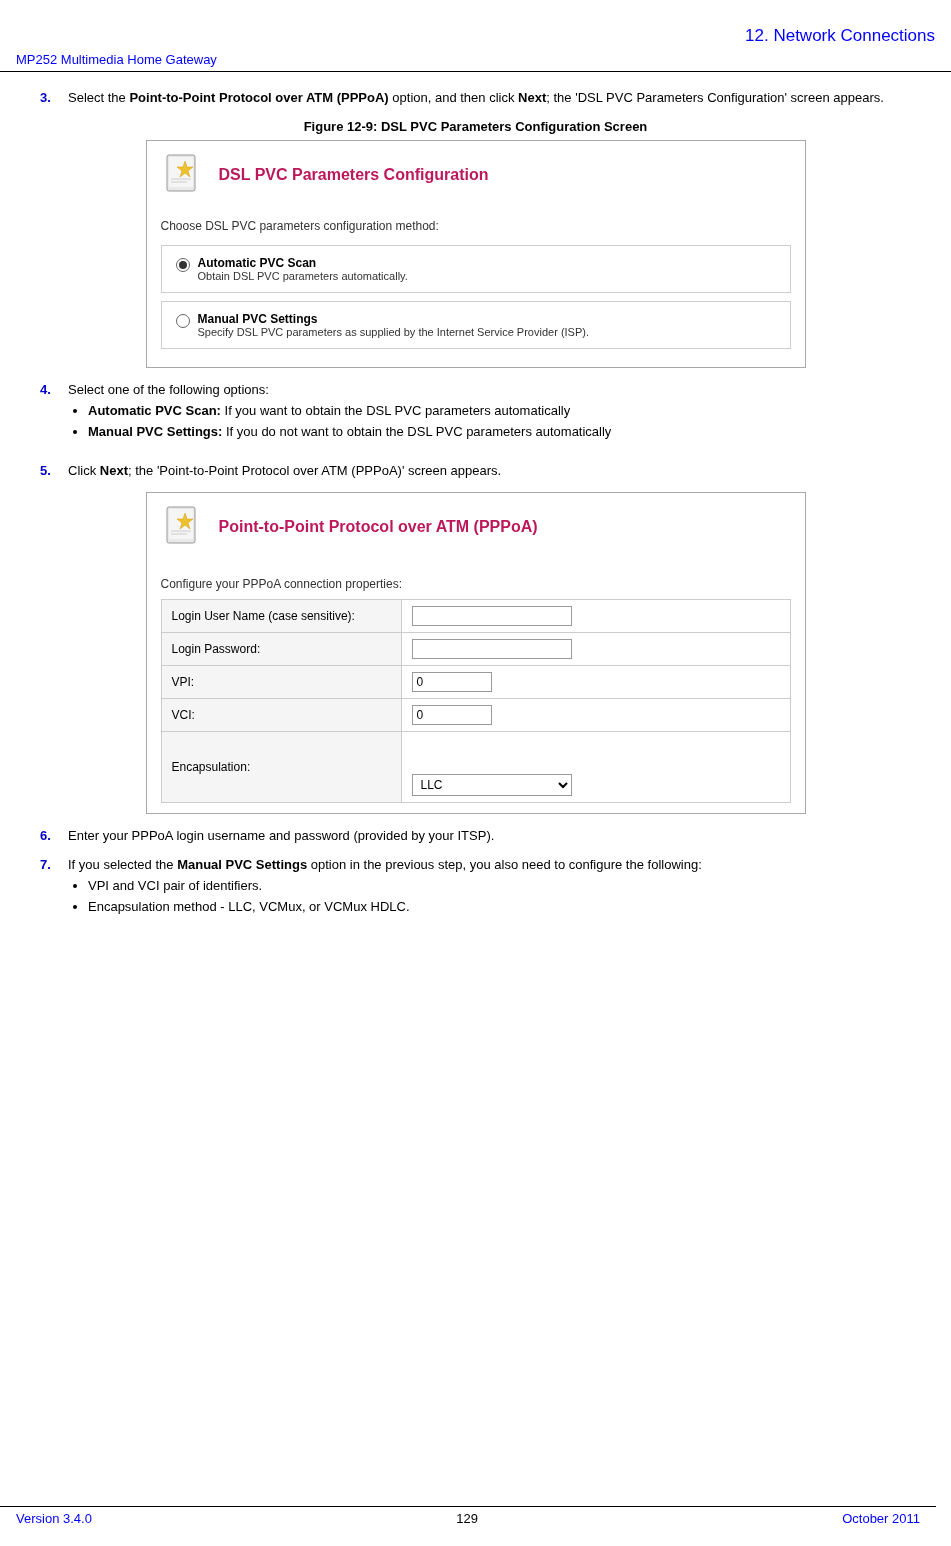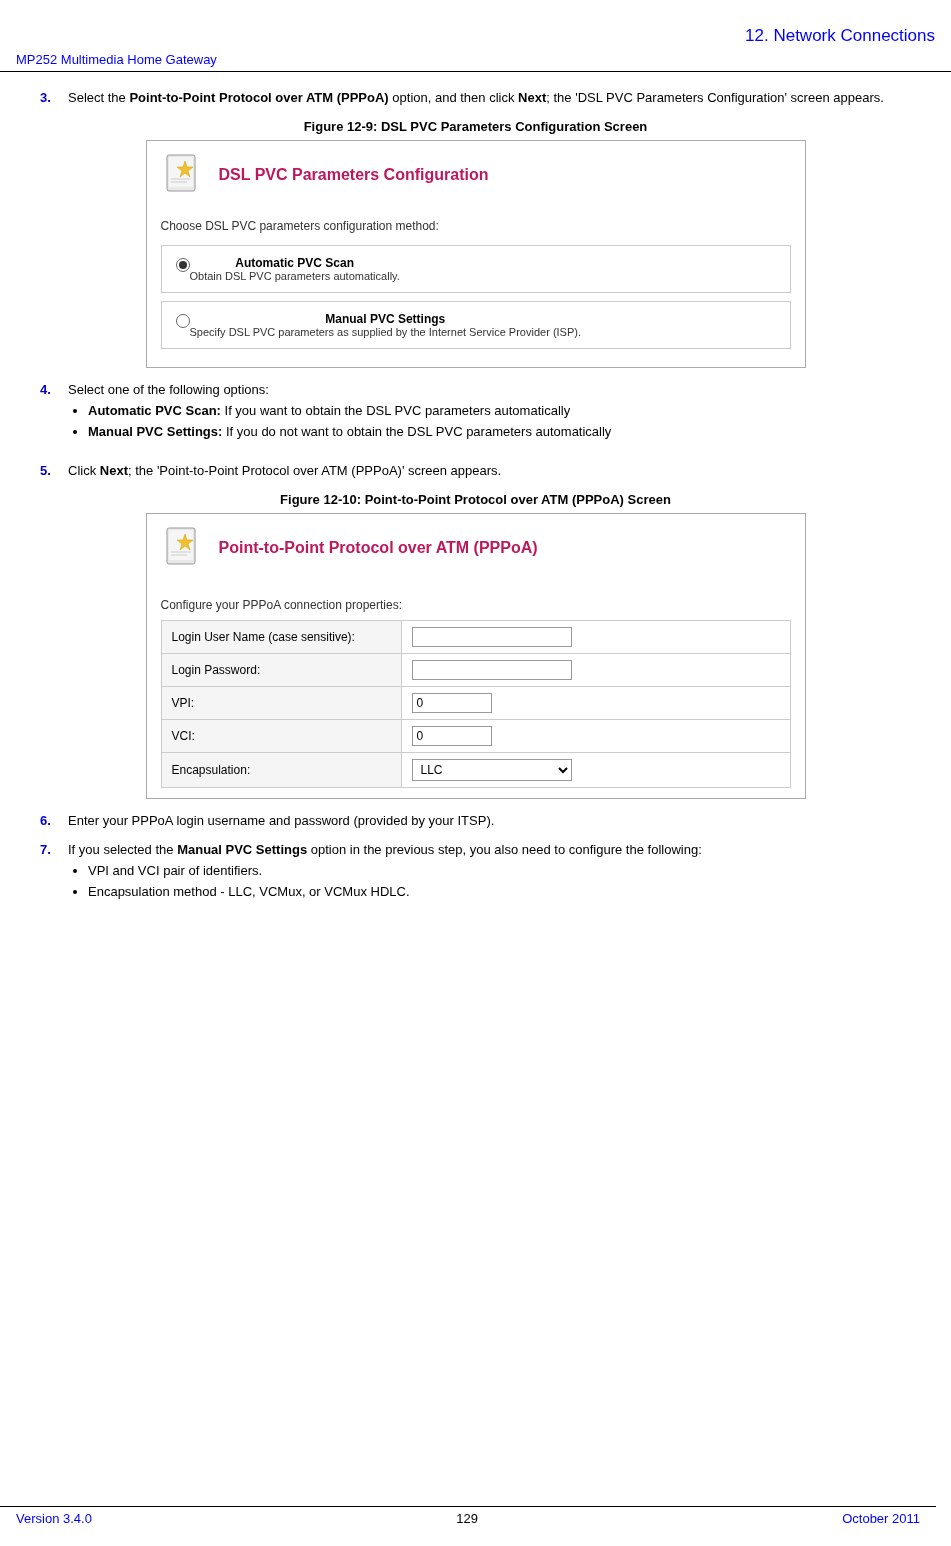--- a/index.html
+++ b/index.html
@@ -114,21 +114,21 @@
       margin-bottom: 12px;
     }
 
     
     .option-row {
       border: 1px solid #ccc;
       padding: 10px 14px;
       margin-bottom: 8px;
       display: flex;
       align-items: flex-start;
-      text-align: center;
+      gap: 8px;
     }
     .option-row .radio-circle {
       width: 14px;
       height: 14px;
       border-radius: 50%;
       border: 1px solid #666;
       margin-top: 2px;
       flex-shrink: 0;
       background: #fff;
       display: flex;
@@ -180,20 +180,21 @@
     .form-input {
       border: 1px solid #999;
       padding: 2px 4px;
       font-size: 12px;
       width: 160px;
     }
     .form-select-wrap {
       display: flex;
       align-items: center;
       gap: 4px;
+      margin-top: 36px;
     }
     .form-select {
       border: 1px solid #999;
       padding: 2px 4px;
       font-size: 12px;
       width: 160px;
       background: #fff;
     }
 
     
@@ -270,21 +271,20 @@
     </div>
   </div>
 
   <div class="step">
     <span class="step-num">5.</span>
     <div class="step-content">
       <span>Click </span><strong>Next</strong><span>; the 'Point-to-Point Protocol over ATM (PPPoA)' screen appears.</span>
     </div>
   </div>
 
-  <div class="figure-caption">Figure 12-10: Point-to-Point Protocol over ATM (PPPoA) Screen</div>
 
   <div class="screenshot-box">
     <div class="screen-header">
       <svg class="icon-svg" viewBox="0 0 48 48" xmlns="http://www.w3.org/2000/svg">
         <rect x="6" y="4" width="28" height="36" rx="2" fill="#e8e8e8" stroke="#999" stroke-width="1"></rect>
         <rect x="8" y="6" width="24" height="30" rx="1" fill="#f5f5f5"></rect>
         <polygon points="24,10 26,16 32,16 27,20 29,26 24,22 19,26 21,20 16,16 22,16" fill="#f0c030" stroke="#c8a000" stroke-width="0.5"></polygon>
         <line x1="10" y1="28" x2="30" y2="28" stroke="#ccc" stroke-width="1"></line>
         <line x1="10" y1="31" x2="26" y2="31" stroke="#ccc" stroke-width="1"></line>
       </svg>

